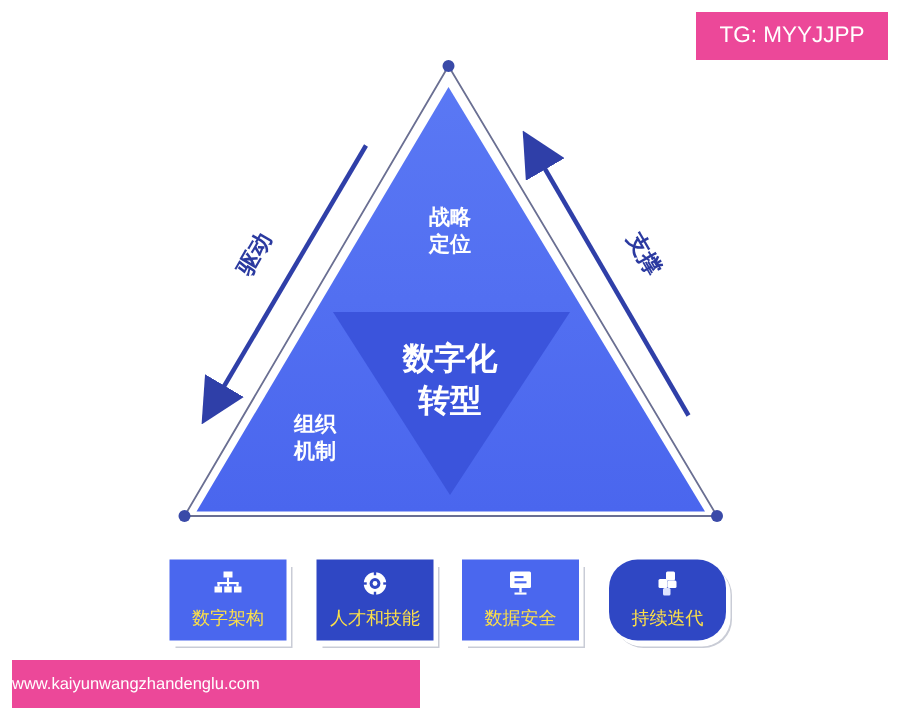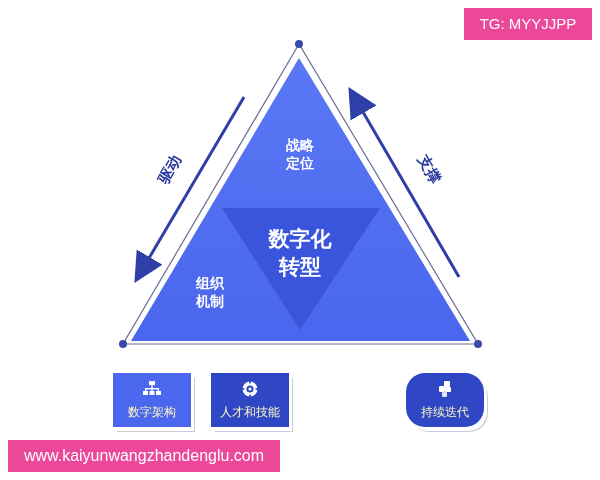--- a/index.html
+++ b/index.html
@@ -42,21 +42,21 @@
     }
     .card {
       position: absolute;
       width: 78px;
       height: 54px;
       box-shadow: 3px 4px 0 0 #ffffff, 4px 5px 0 0 #c9ccd6;
       display: flex;
       flex-direction: column;
       align-items: center;
       justify-content: center;
-      color: #fef9c3;
+      color: #fde047;
     }
     .card .icon {
       width: 20px;
       height: 18px;
       margin-bottom: 6px;
       display: block;
     }
     .card .card-label {
       font-size: 12px;
       letter-spacing: 0px;
@@ -75,23 +75,22 @@
       height: 32px;
       font-size: 15px;
       line-height: 32px;
       text-align: center;
     }
     .wm-bottom {
       left: 8px;
       top: 440px;
       width: 272px;
       height: 32px;
-      font-size: 16px;
+      font-size: 11px;
       line-height: 32px;
-      text-align: center;
     }
   </style>
 </head>
 <body>
 
 <div class="stage">
 
   <svg class="diagram" width="600" height="480" viewBox="0 0 600 480">
     <defs>
       <marker id="arrowhead" markerWidth="10" markerHeight="10" refX="5" refY="5" orient="auto">
@@ -153,20 +152,30 @@
       <circle cx="10" cy="9" r="3.6" fill="#2f47c4"></circle>
       <circle cx="10" cy="9" r="1.6" fill="#fff"></circle>
       <rect x="9.2" y="0.5" width="1.6" height="3" fill="#2f47c4"></rect>
       <rect x="9.2" y="14.5" width="1.6" height="3" fill="#2f47c4"></rect>
       <rect x="1.5" y="8.2" width="3" height="1.6" fill="#2f47c4"></rect>
       <rect x="15.5" y="8.2" width="3" height="1.6" fill="#2f47c4"></rect>
     </svg>
     <span class="card-label">人才和技能</span>
   </div>
 
+  <div class="card" style="left:308px; top:373px; background:#4a67ee;">
+    <svg class="icon" viewBox="0 0 20 18">
+      <rect x="3" y="1" width="14" height="11" rx="1" fill="#fff"></rect>
+      <rect x="6" y="4" width="6" height="1.4" fill="#4a67ee"></rect>
+      <rect x="6" y="7.5" width="8" height="1.4" fill="#4a67ee"></rect>
+      <rect x="9.2" y="12" width="1.6" height="3" fill="#fff"></rect>
+      <rect x="6" y="15" width="8" height="1.4" fill="#fff"></rect>
+    </svg>
+    <span class="card-label">数据安全</span>
+  </div>
 
   <div class="card" style="left:406px; top:373px; background:#2f47c4;border-radius:19px;">
     <svg class="icon" viewBox="0 0 20 18">
       <rect x="9" y="1" width="6" height="6" rx="1" fill="#fff"></rect>
       <rect x="4" y="6" width="6" height="6" rx="1" fill="#fff"></rect>
       <rect x="10" y="7" width="6" height="5" rx="1" fill="#fff"></rect>
       <rect x="7" y="12" width="5" height="5" rx="1" fill="#dfe4ff"></rect>
     </svg>
     <span class="card-label">持续迭代</span>
   </div>

